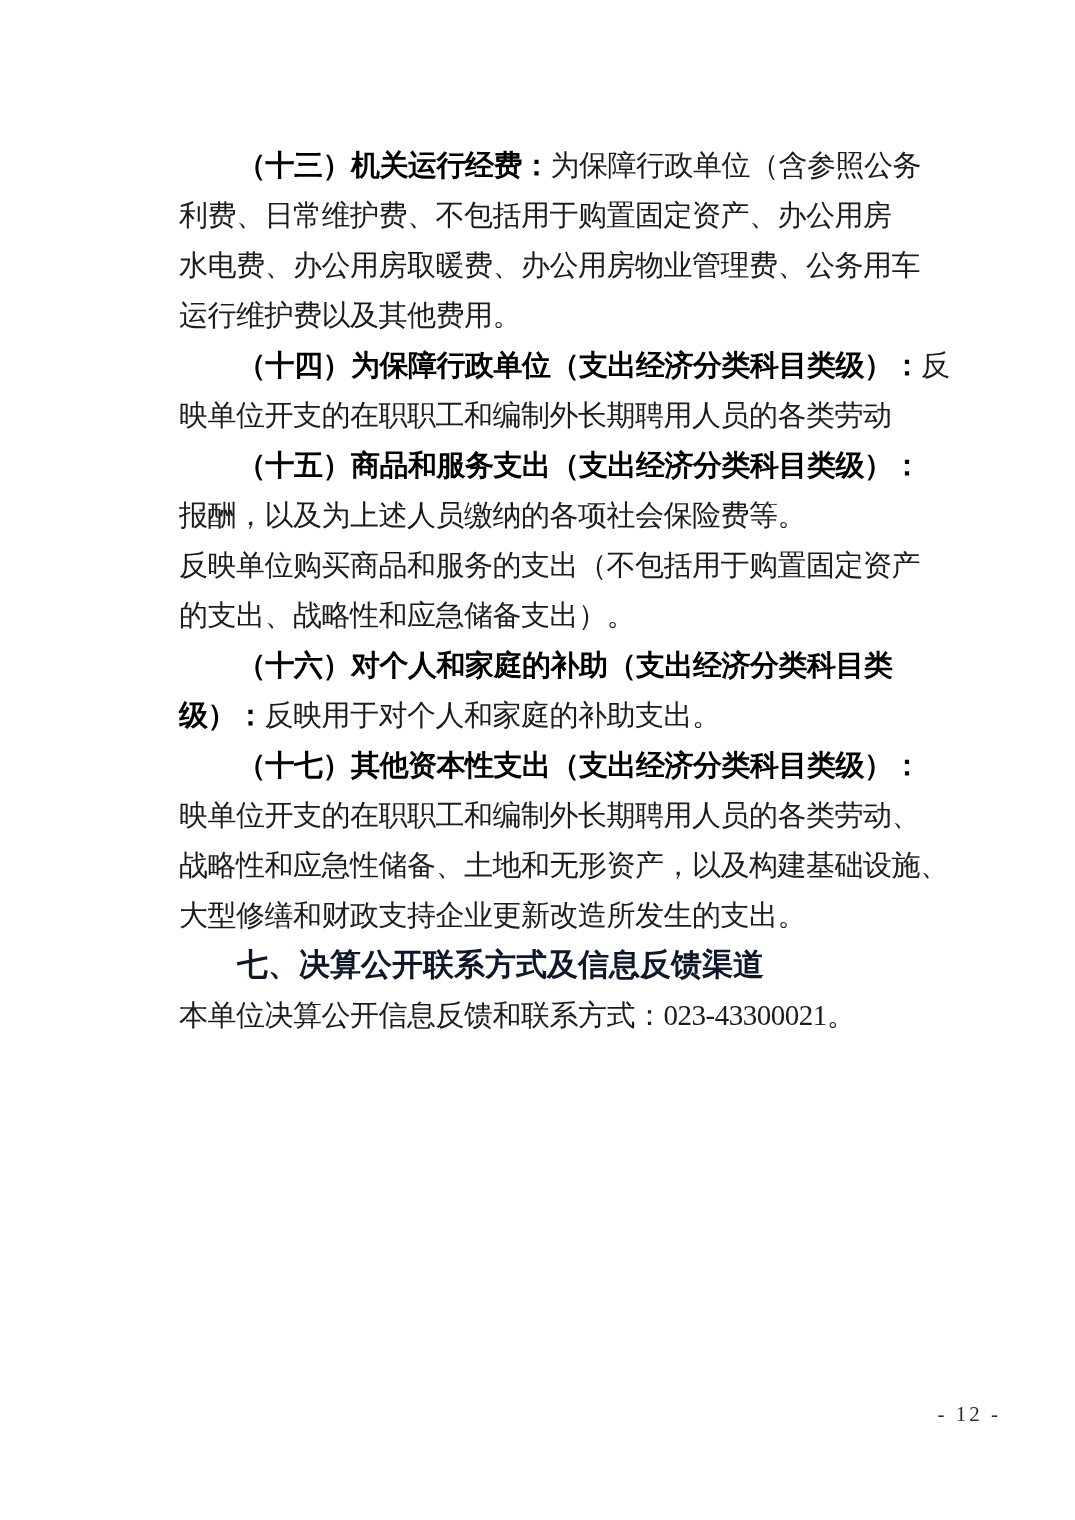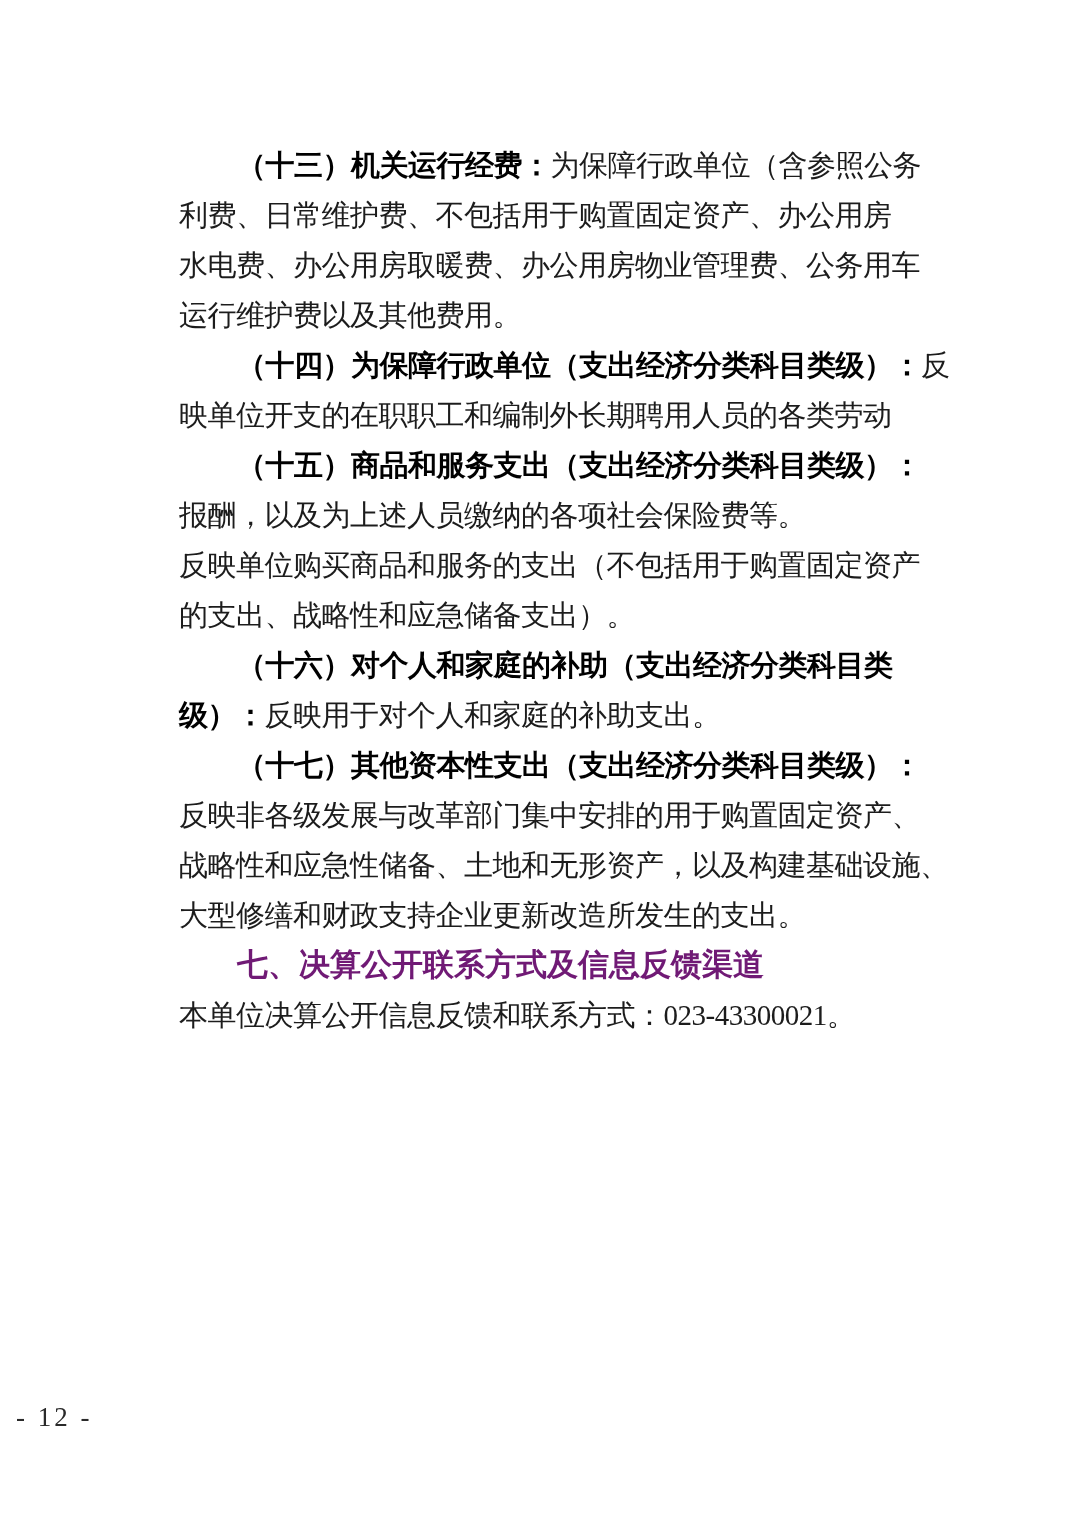--- a/index.html
+++ b/index.html
@@ -40,30 +40,30 @@
     padding-left: 58px;
   }
   .b {
     font-weight: bold;
     color: #000000;
   }
   .heading {
     font-family: "Liberation Sans", "DejaVu Sans", sans-serif;
     font-weight: bold;
     font-size: 31px;
-    color: #701a75;
+    color: #0f172a;
     letter-spacing: 0;
   }
   .page-number {
     position: absolute;
     top: 1402px;
     left: 0;
     width: 985px;
-    text-align: left;
-    font-size: 27px;
+    text-align: right;
+    font-size: 21px;
     letter-spacing: 3px;
     color: #2a2a2a;
     font-family: "Liberation Serif", "DejaVu Serif", serif;
   }
 </style>
 </head>
 <body>
 
 <div class="doc-page">
   <div class="content">
@@ -78,21 +78,21 @@
     <div class="line indent"><span class="b">（十五）商品和服务支出（支出经济分类科目类级）：</span></div>
 
     <div class="line"><span>报酬，以及为上述人员缴纳的各项社会保险费等。</span></div>
     <div class="line"><span>反映单位购买商品和服务的支出（不包括用于购置固定资产</span></div>
     <div class="line"><span>的支出、战略性和应急储备支出）。</span></div>
 
     <div class="line indent"><span class="b">（十六）对个人和家庭的补助（支出经济分类科目类</span></div>
     <div class="line"><span class="b">级）：</span><span>反映用于对个人和家庭的补助支出。</span></div>
 
     <div class="line indent"><span class="b">（十七）其他资本性支出（支出经济分类科目类级）：</span></div>
-    <div class="line"><span>反映非各级发展与改革部门集中安排的用于购置固定资产、</span></div>
+    <div class="line"><span>映单位开支的在职职工和编制外长期聘用人员的各类劳动、</span></div>
     <div class="line"><span>战略性和应急性储备、土地和无形资产，以及构建基础设施、</span></div>
     <div class="line"><span>大型修缮和财政支持企业更新改造所发生的支出。</span></div>
 
     <div class="line indent heading"><span>七、决算公开联系方式及信息反馈渠道</span></div>
 
     <div class="line"><span>本单位决算公开信息反馈和联系方式：023-43300021。</span></div>
 
   </div>
 
   <div class="page-number">- 12 -</div>

